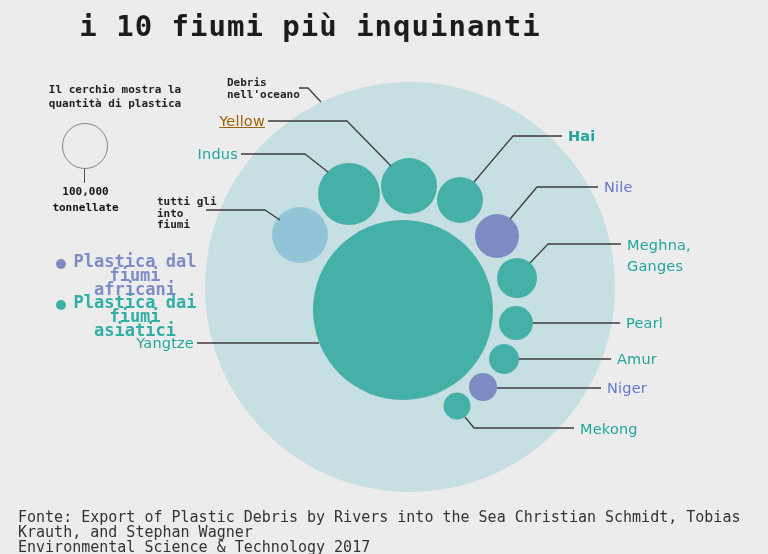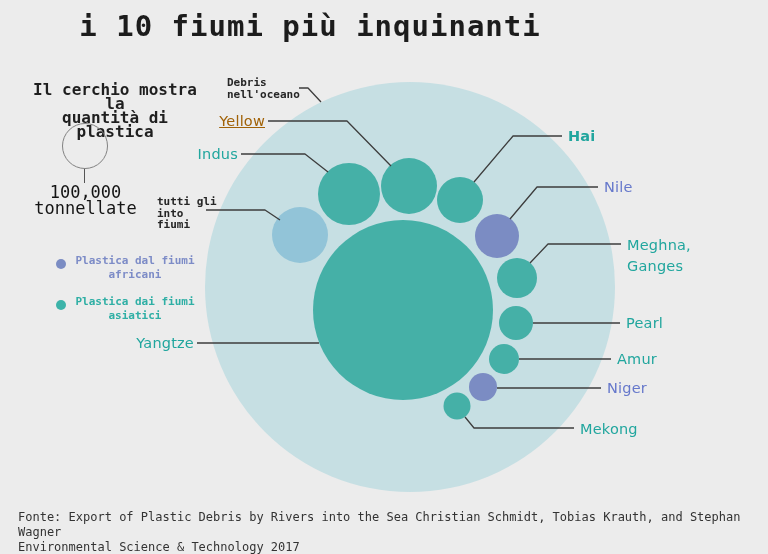--- a/index.html
+++ b/index.html
@@ -25,48 +25,48 @@
   }
   .bubble-label.mono{
     font-family:"DejaVu Sans Mono",monospace;
     font-size:11px;font-weight:bold;line-height:11.5px;color:#262626;
   }
   .bubble-label span{display:block;}
 
   
   #size-legend-caption{
     position:absolute;left:24px;top:83px;width:182px;text-align:center;
-    font-size:16px;font-weight:bold;line-height:14px;color:#1f1f1f;
+    font-size:11px;font-weight:bold;line-height:14px;color:#1f1f1f;
   }
   #legend-circle{
     position:absolute;left:62px;top:123px;width:46px;height:46px;
     border:1.4px solid #828282;border-radius:50%;box-sizing:border-box;
     background:transparent;
   }
   #legend-tick{position:absolute;left:84px;top:169px;width:1.4px;height:14px;background:#555;}
   #size-legend-value{
     position:absolute;left:25px;top:184px;width:121px;text-align:center;
-    font-size:17px;font-weight:normal;line-height:16px;color:#141414;
+    font-size:11px;font-weight:bold;line-height:16px;color:#141414;
   }
   .legend-dot{
     position:absolute;width:10px;height:10px;border-radius:50%;
   }
   #legend-dot-africani{left:56px;top:259px;}
   #legend-dot-asiatici{left:56px;top:300px;}
   .legend-item-text{
     position:absolute;left:73px;width:124px;text-align:center;
-    font-size:11px;font-weight:bold;line-height:14px;
+    font-size:17px;font-weight:bold;line-height:14px;
   }
   #legend-text-africani{top:254px;}
   #legend-text-asiatici{top:295px;}
 
   
   #footer{
     position:absolute;left:18px;top:510px;
-    font-size:12px;line-height:15px;color:#333;
+    font-size:15px;line-height:15px;color:#333;
   }
 </style>
 </head>
 <body>
 
 <div class="canvas">
 
   <svg id="bubble-svg" width="768" height="554" viewBox="0 0 768 554">
       <circle cx="410" cy="287" r="205" fill="#c6dfe3"></circle>
       <circle cx="300" cy="235" r="28" fill="#92c4d8"></circle>

